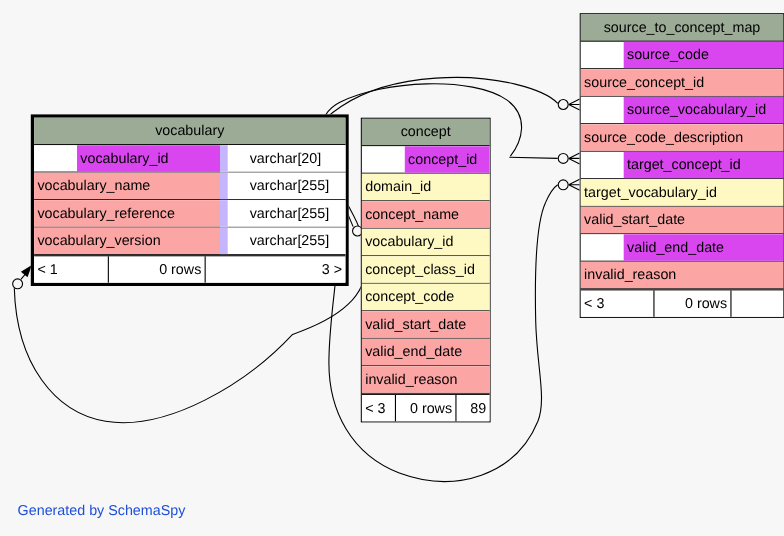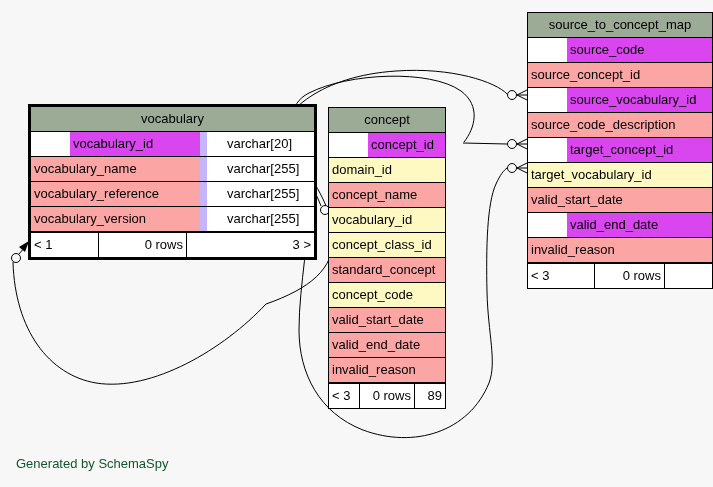--- a/index.html
+++ b/index.html
@@ -64,21 +64,21 @@
   #t1{left:328px;top:107px;width:118px;}
   #t2{left:527px;top:12px;width:186px;}
 
   
   #t0 .ft-left{width:67px;} #t0 .ft-mid{width:88px;} #t0 .ft-right{flex:1;}
   #t1 .ft-left{width:30px;} #t1 .ft-mid{width:55px;} #t1 .ft-right{flex:1;}
   #t2 .ft-left{width:66px;} #t2 .ft-mid{width:70px;} #t2 .ft-right{flex:1;}
 
   .caption{
     position:absolute;left:16px;top:456px;
-    font-size:13px;color:#14532d;
+    font-size:13px;color:#1d4ed8;
   }
 </style>
 </head>
 <body>
 
 <div id="diagram">
 
   <svg class="rel-layer" viewBox="0 0 713 487" fill="none" stroke="#000" stroke-width="1">
     <path d="M 273 145 C 290 150 303 168 312 186 C 316 194 319 201 321 206"></path>
     <path d="M 273 145 C 282 110 322 76 396 71 C 452 67 496 82 507 94"></path>
@@ -148,23 +148,20 @@
       <div class="tbl-row">
         <div class="cell-name bg-plain">concept_name</div>
       </div>
       <div class="tbl-row">
         <div class="cell-name bg-idx">vocabulary_id</div>
       </div>
       <div class="tbl-row">
         <div class="cell-name bg-idx">concept_class_id</div>
       </div>
       <div class="tbl-row">
-        <div class="cell-name bg-plain">standard_concept</div>
-      </div>
-      <div class="tbl-row">
         <div class="cell-name bg-idx">concept_code</div>
       </div>
       <div class="tbl-row">
         <div class="cell-name bg-plain">valid_start_date</div>
       </div>
       <div class="tbl-row">
         <div class="cell-name bg-plain">valid_end_date</div>
       </div>
       <div class="tbl-row">
         <div class="cell-name bg-plain">invalid_reason</div>

